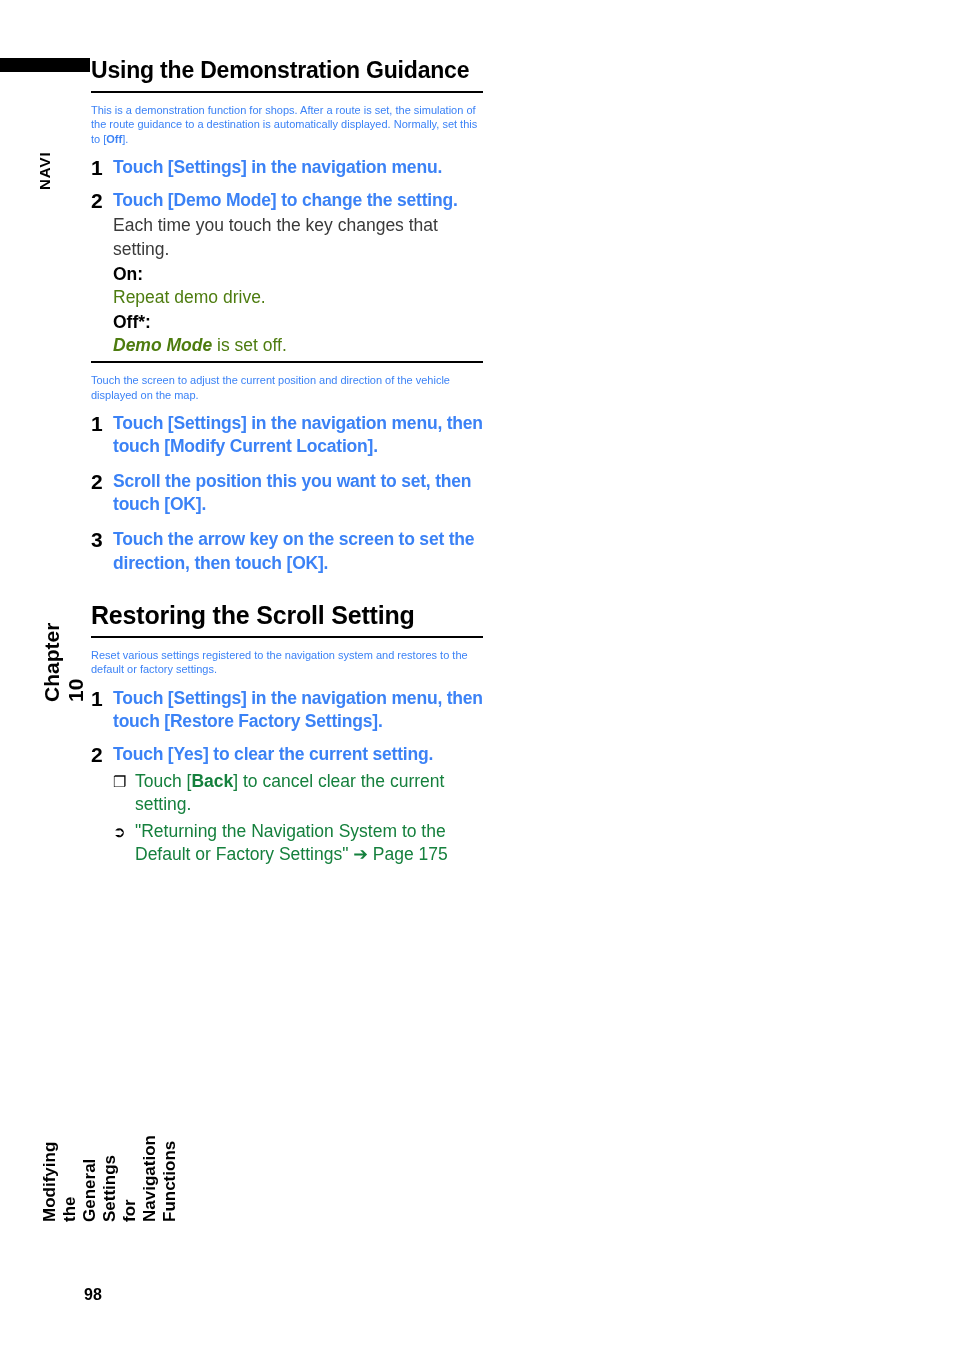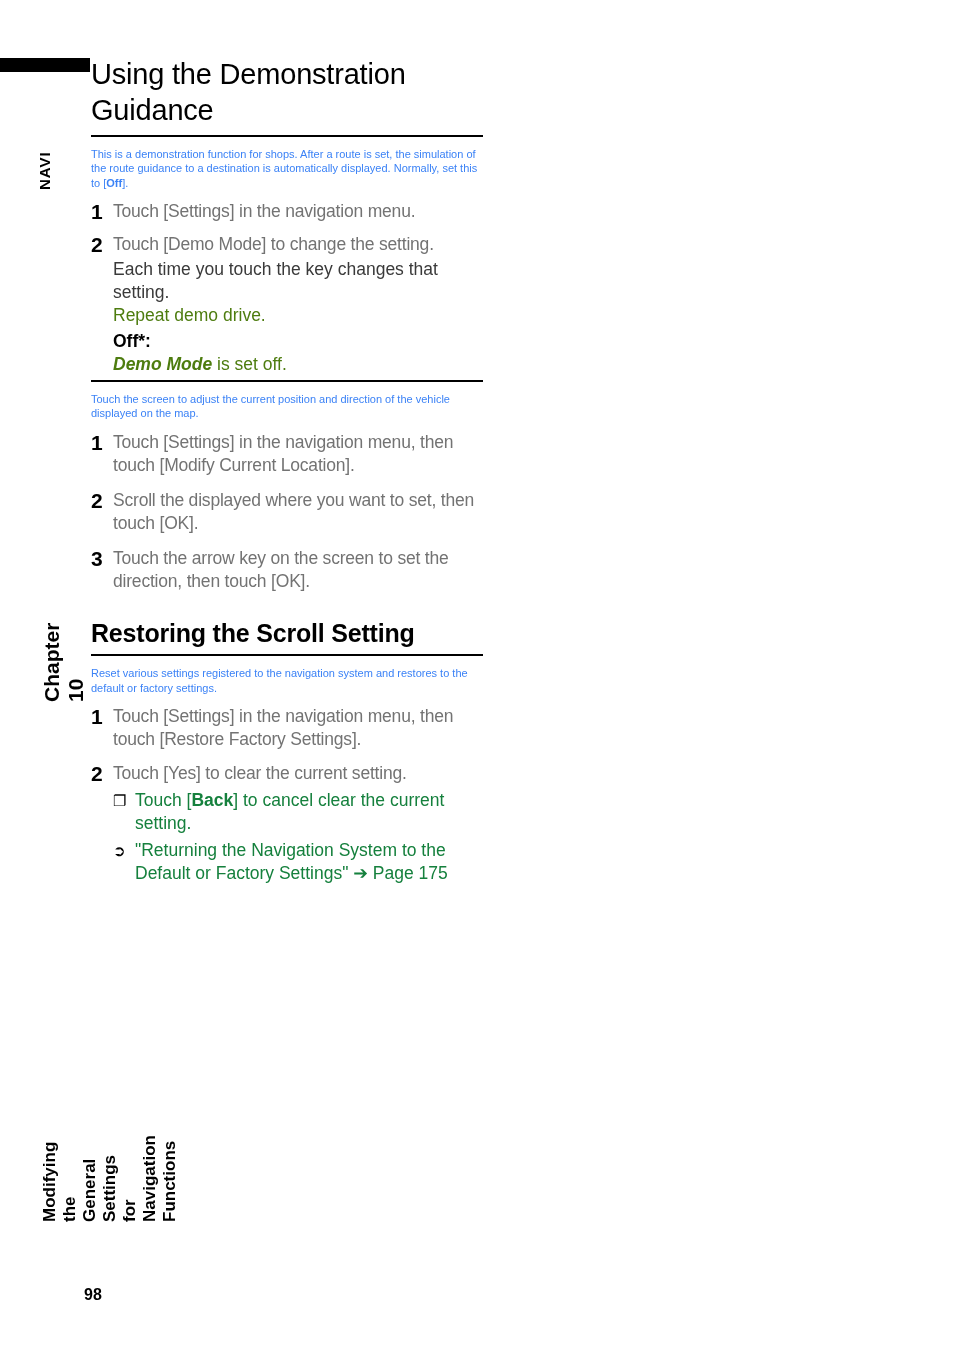--- a/index.html
+++ b/index.html
@@ -59,22 +59,22 @@
     transform: rotate(-90deg);
     transform-origin: left top;
   }
   .content {
     position: absolute;
     left: 91px;
     top: 56px;
     width: 392px;
   }
   .sec-title {
-    font-size: 29px;
-    font-weight: 400;
+    font-size: 23px;
+    font-weight: 700;
     line-height: 1.25;
     margin-bottom: 6px;
     letter-spacing: -0.2px;
   }
   .rule {
     border: none;
     border-top: 2.5px solid #000;
     margin: 4px 0 10px 0;
     width: 100%;
   }
@@ -97,22 +97,22 @@
     flex: 0 0 22px;
     line-height: 1.05;
     padding-top: 1px;
   }
   .step-body {
     flex: 1;
     font-size: 17.5px;
     line-height: 1.32;
   }
   .step-head {
-    font-weight: 400;
-    color: #737373;
+    font-weight: 700;
+    color: #3b82f6;
     letter-spacing: -0.2px;
   }
   .step-sub {
     color: #3a3a3a;
     margin-top: 2px;
   }
   .values .label {
     font-weight: 900;
     color: #000;
     margin-top: 2px;
@@ -185,20 +185,21 @@
       <div class="step-head">Touch [Settings] in the navigation menu.</div>
     </div>
   </div>
 
   <div class="step-row" style="margin-top:10px">
     <div class="step-num">2</div>
     <div class="step-body">
       <div class="step-head">Touch [Demo Mode] to change the setting.</div>
       <div class="step-sub">Each time you touch the key changes that setting.</div>
       <div class="values">
+        <div class="label">On:</div>
         <div class="desc">Repeat demo drive.</div>
         <div class="label">Off*:</div>
         <div class="desc">
           <span class="demo-mode">Demo Mode</span><span> is set off.</span>
         </div>
       </div>
     </div>
   </div>
 
   <hr class="rule">
@@ -207,21 +208,21 @@
   <div class="step-row">
     <div class="step-num">1</div>
     <div class="step-body">
       <div class="step-head">Touch [Settings] in the navigation menu, then touch [Modify Current Location].</div>
     </div>
   </div>
 
   <div class="step-row" style="margin-top:12px">
     <div class="step-num">2</div>
     <div class="step-body">
-      <div class="step-head">Scroll the displayed where you want to set, then touch [OK].</div>
+      <div class="step-head">Scroll the position this you want to set, then touch [OK].</div>
     </div>
   </div>
 
   <div class="step-row" style="margin-top:12px">
     <div class="step-num">3</div>
     <div class="step-body">
       <div class="step-head">Touch the arrow key on the screen to set the direction, then touch [OK].</div>
     </div>
   </div>
 

